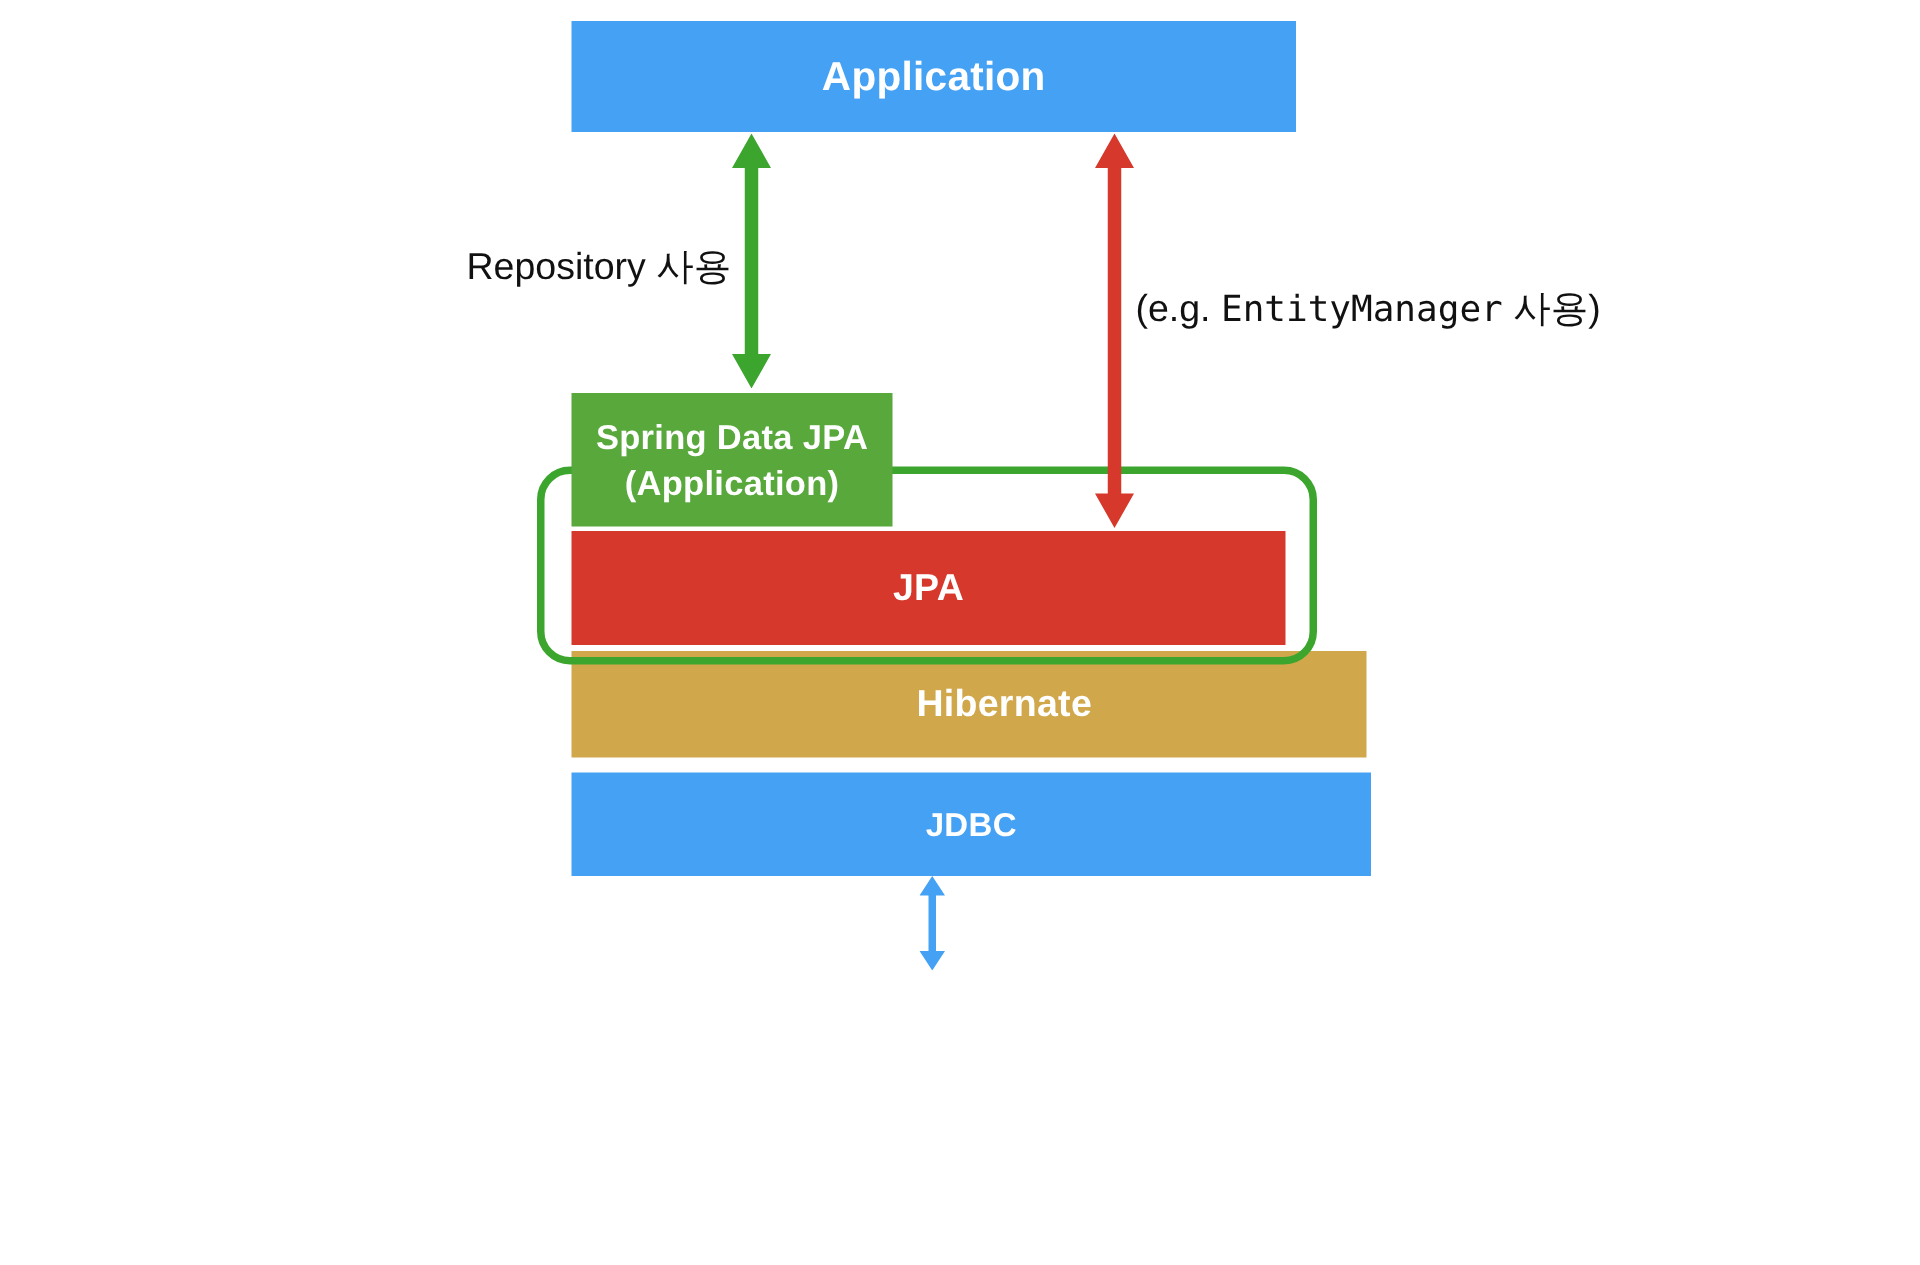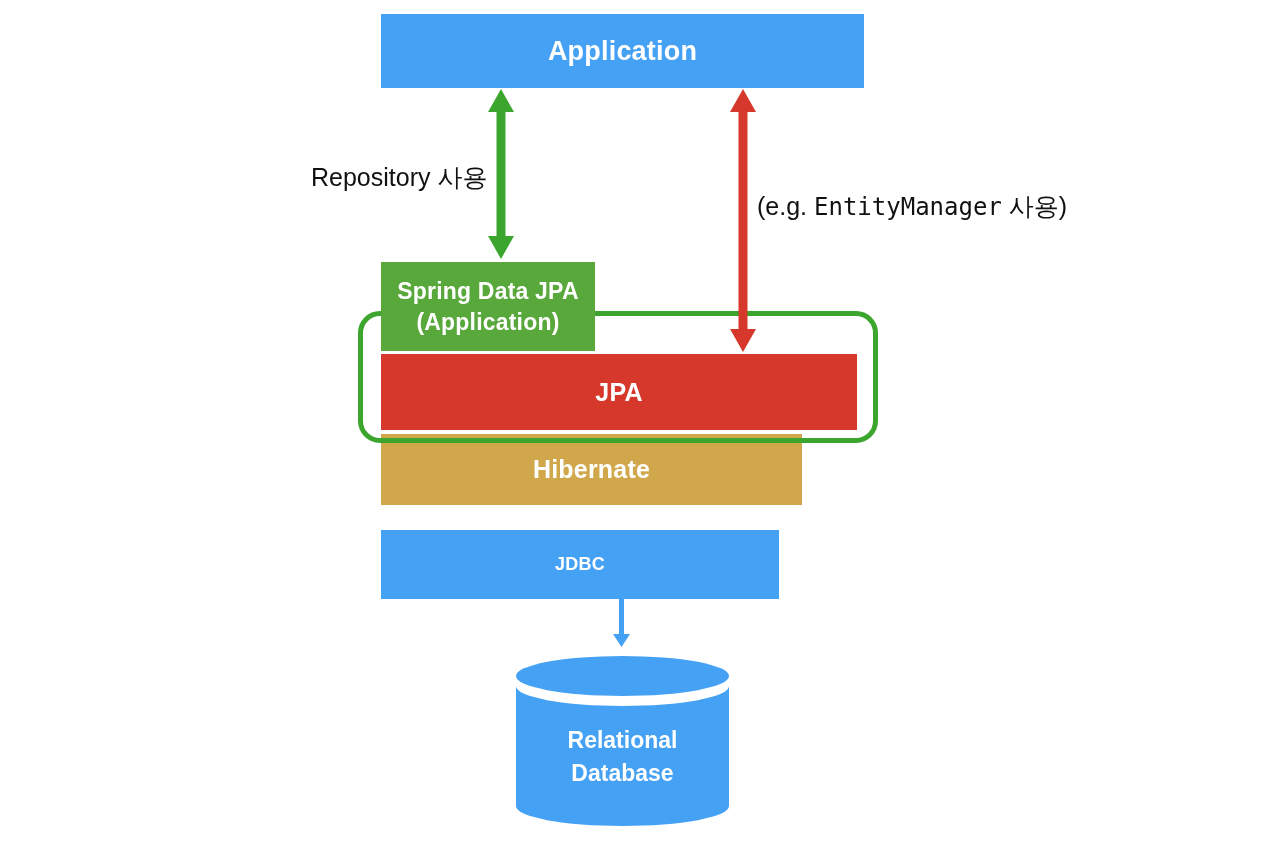--- a/index.html
+++ b/index.html
@@ -47,29 +47,30 @@
     z-index: 2;
     background: transparent;
   }
   .box-jpa {
     left: 381px; top: 354px; width: 476px; height: 76px;
     background: var(--red);
     font-size: 25px;
     z-index: 3;
   }
   .box-hibernate {
-    left: 381px; top: 434px; width: 421px; height: 71px;
+    left: 381px; top: 434px; width: 483px; height: 71px;
     background: var(--gold);
     font-size: 25px;
     z-index: 1;
+    padding-left: 47px;
   }
   .box-jdbc {
-    left: 381px; top: 530px; width: 398px; height: 69px;
+    left: 381px; top: 515px; width: 533px; height: 69px;
     background: var(--blue);
-    font-size: 18px;
+    font-size: 22px;
     z-index: 1;
   }
   .arrow {
     position: absolute;
     z-index: 4;
   }
   .arrow-repository { left: 488px; top: 89px; color: var(--green-line); }
   .arrow-raw-jpa   { left: 730px; top: 89px; color: var(--red); }
   .arrow-jdbc-db   { left: 613px; top: 584px; color: var(--blue); }
   .annotation {
@@ -144,24 +145,14 @@
   </div>
 
   <div class="box box-jdbc">
     <span>JDBC</span>
   </div>
 
   <svg class="arrow arrow-jdbc-db" width="17" height="63" viewBox="0 0 17 63">
     <path d="M8.5,0 L17,13 L11,13 L11,50 L17,50 L8.5,63 L0,50 L6,50 L6,13 L0,13 Z" fill="currentColor"></path>
   </svg>
 
-  <div class="db">
-    <svg width="213" height="170" viewBox="0 0 213 170">
-      <path d="M0,30 L0,150 A106.5,20 0 0,0 213,150 L213,30 A106.5,20 0 0,1 0,30 Z" fill="currentColor"></path>
-      <ellipse cx="106.5" cy="20" rx="106.5" ry="20" fill="currentColor"></ellipse>
-    </svg>
-    <div class="db-label">
-      <span>Relational</span>
-      <span>Database</span>
-    </div>
-  </div>
 
 </div>
 
 </body></html>

